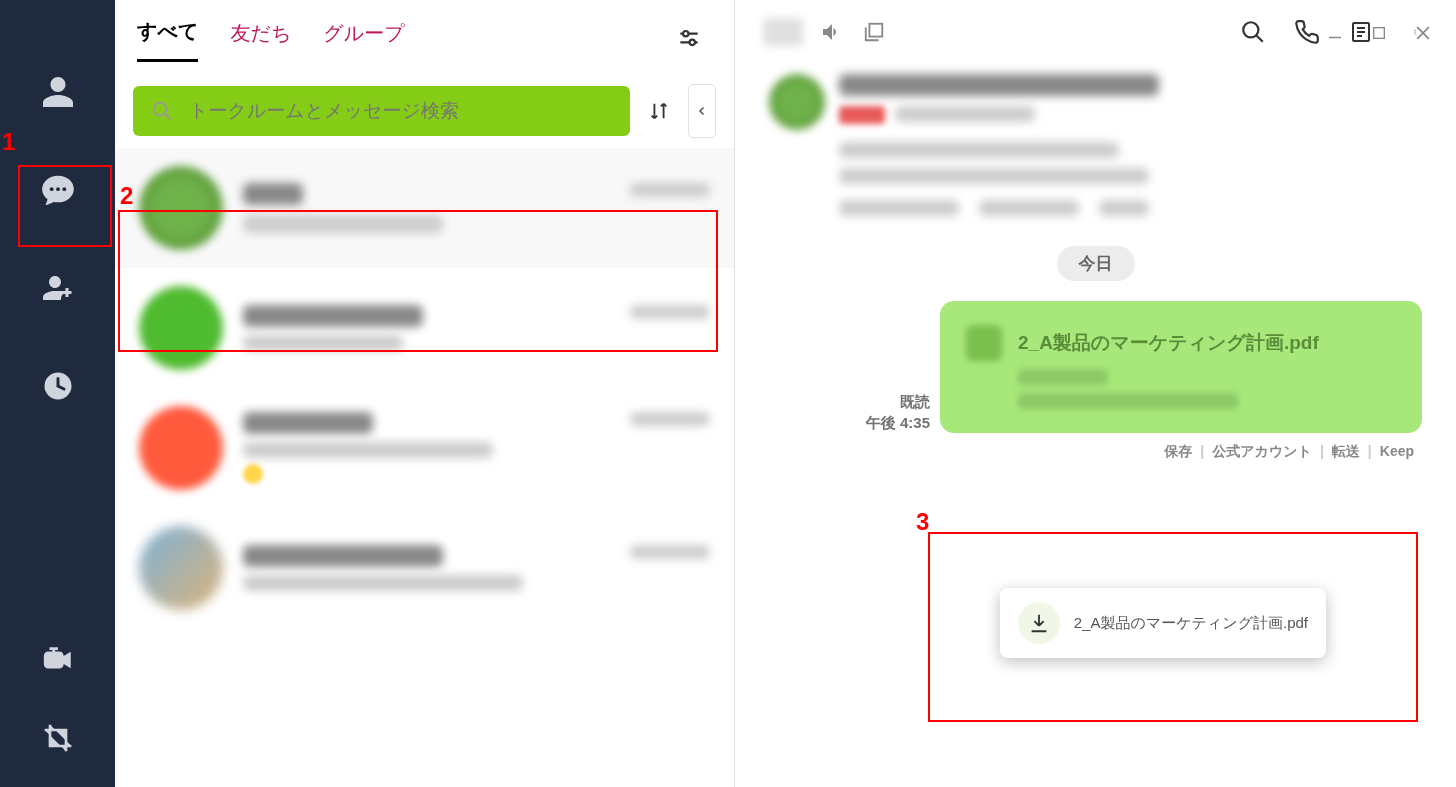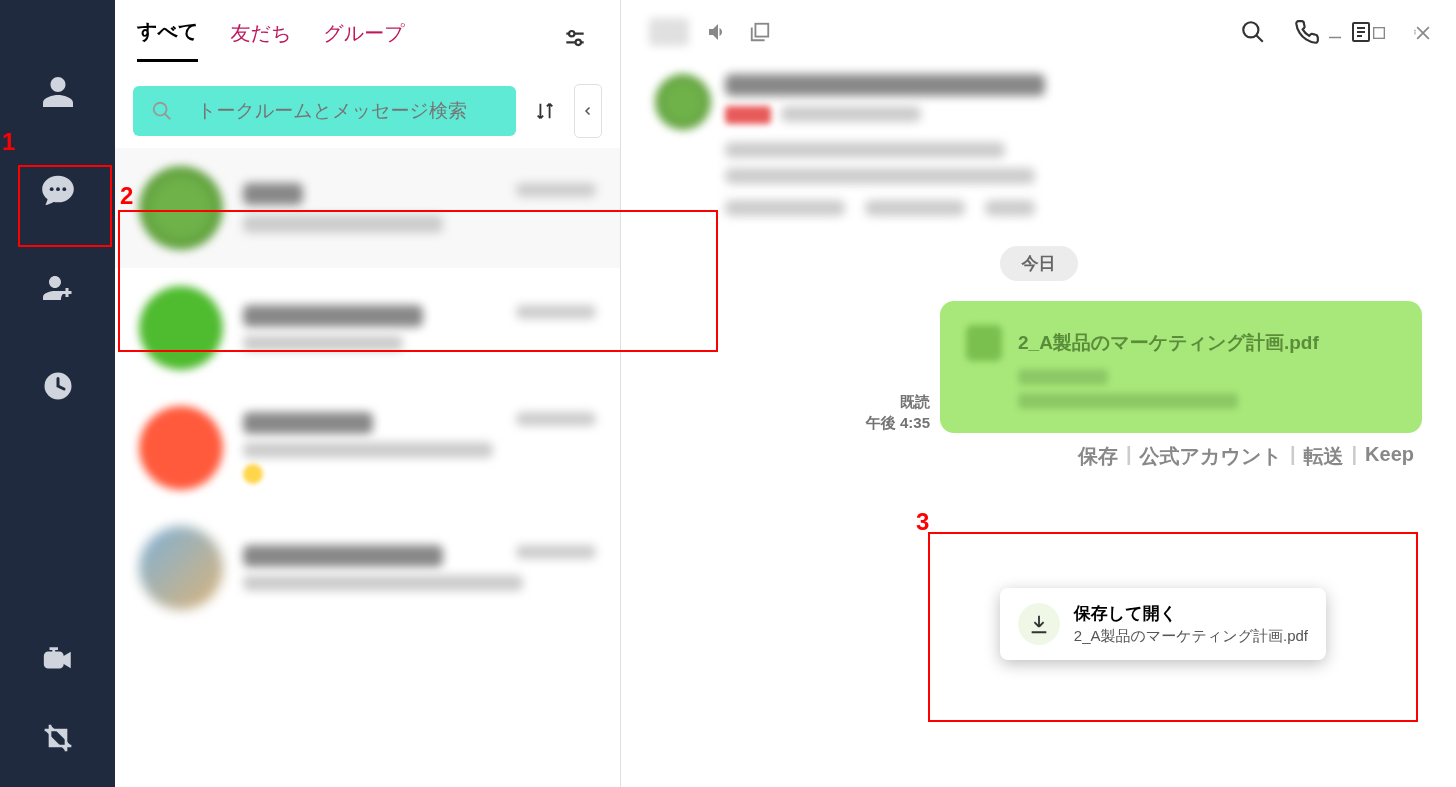--- a/index.html
+++ b/index.html
@@ -5,27 +5,27 @@
 * { margin: 0; padding: 0; box-sizing: border-box; font-family: "Hiragino Sans", "Meiryo", sans-serif; }
 body { width: 1456px; height: 787px; display: flex; background: #fff; overflow: hidden; }
 
 
 .sidebar { width: 115px; background: #1f2a3e; display: flex; flex-direction: column; align-items: center; padding-top: 68px; position: relative; }
 .sidebar-icon { width: 48px; height: 48px; display: flex; align-items: center; justify-content: center; margin-bottom: 50px; cursor: pointer; }
 .sidebar-icon svg { fill: #d0d4dc; }
 .sidebar-bottom { position: absolute; bottom: 25px; display: flex; flex-direction: column; align-items: center; gap: 30px; }
 
 
-.list-panel { width: 506px; border-right: 1px solid #e0e0e0; display: flex; flex-direction: column; justify-content: flex-end; }
+.list-panel { width: 620px; border-right: 1px solid #e0e0e0; display: flex; flex-direction: column; justify-content: flex-end; }
 .tabs { display: flex; align-items: center; padding: 18px 22px 0; gap: 32px; }
 .tab { font-size: 20px; color: #be185d; padding-bottom: 14px; cursor: pointer; }
 .tab.active { color: #000; font-weight: 700; border-bottom: 3px solid #000; }
 .tab-settings-icon { margin-left: auto; margin-right: 10px; cursor: pointer; }
 .search-row { display: flex; align-items: center; padding: 22px 18px 10px; gap: 6px; }
-.search-box { flex: 1; background: #5eead4; border-radius: 6px; display: flex; align-items: center; padding: 14px 18px; gap: 24px; }
+.search-box { flex: 1; background: #84cc16; border-radius: 6px; display: flex; align-items: center; padding: 14px 18px; gap: 16px; }
 .search-box input { border: none; background: transparent; font-size: 19px; color: #555; flex: 1; outline: none; }
 .sort-btn, .collapse-btn { background: #fff; border: 1px solid #e0e0e0; border-radius: 5px; height: 54px; display: flex; align-items: center; justify-content: center; cursor: pointer; }
 .sort-btn { width: 46px; border: none; }
 .collapse-btn { width: 28px; }
 .chat-items { flex: 1; overflow: hidden; }
 .chat-item { display: flex; align-items: center; padding: 18px 24px; gap: 20px; }
 .chat-item.first { background: #f8f8f8; }
 .avatar { width: 84px; height: 84px; border-radius: 50%; flex-shrink: 0; }
 .av-green { background: radial-gradient(circle, #6fb24a 40%, #4e8a2d 100%); filter: blur(4px); }
 .av-green2 { background: #4fbb2f; filter: blur(4px); }
@@ -55,21 +55,21 @@
 .date-pill { background: #ececec; color: #666; border-radius: 18px; padding: 6px 22px; font-size: 17px; margin: 20px auto; width: fit-content; }
 
 .msg-outgoing-wrap { display: flex; justify-content: flex-end; align-items: flex-end; gap: 10px; }
 .msg-meta { text-align: right; font-size: 15px; color: #737373; line-height: 1.4; }
 .file-bubble { background: #a8e87a; border-radius: 14px; padding: 24px 26px; width: 482px; position: relative; }
 .file-bubble::after { content: ""; position: absolute; right: -10px; top: 18px; border: 10px solid transparent; border-left-color: #a8e87a; }
 .file-top { display: flex; align-items: center; gap: 16px; margin-bottom: 6px; }
 .file-icon-blur { width: 36px; height: 36px; background: #7ac04e; border-radius: 6px; filter: blur(3px); }
 .file-name-blur { font-size: 19px; color: #5a8c3a; filter: blur(0.6px); }
 .file-sub-blur { width: 90px; height: 16px; background: #8cc966; border-radius: 4px; filter: blur(3px); margin: 8px 0 0 52px; }
-.file-actions { display: flex; justify-content: flex-end; gap: 8px; font-size: 20px; color: #888; margin-top: 10px; padding-right: 8px; }
+.file-actions { display: flex; justify-content: flex-end; gap: 8px; font-size: 14px; color: #888; margin-top: 10px; padding-right: 8px; }
 .file-actions span { cursor: pointer; }
 .sep { color: #ccc; }
 
 
 .tooltip { position: absolute; right: 130px; top: 588px; background: #fff; border-radius: 8px; box-shadow: 0 4px 16px rgba(0,0,0,0.25); padding: 14px 18px; display: flex; align-items: center; gap: 14px; z-index: 10; }
 .dl-circle { width: 42px; height: 42px; border-radius: 50%; background: #eff8e6; display: flex; align-items: center; justify-content: center; }
 .tooltip-text .t-title { font-size: 17px; font-weight: 700; margin-bottom: 2px; }
 .tooltip-text .t-sub { font-size: 15px; color: #555; }
 
 
@@ -310,21 +310,20 @@
     </div>
   </div>
 
   <div class="tooltip">
     <div class="dl-circle">
       <svg width="22" height="22" viewBox="0 0 24 24" fill="none" stroke="#333" stroke-width="2">
           <path d="M12 3v12m0 0l-5-5m5 5l5-5M4 21h16"></path>
         </svg>
     </div>
     <div class="tooltip-text">
-      <div class="t-title">保存して開く</div>
       <div class="t-sub">2_A製品のマーケティング計画.pdf</div>
     </div>
   </div>
 </div>
 
 <div class="red-label" style="top:128px;left:2px">1</div>
 <div class="red-box" style="top:165px;left:18px;width:94px;height:82px"></div>
 <div class="red-label" style="top:182px;left:120px">2</div>
 <div class="red-box" style="top:210px;left:118px;width:600px;height:142px"></div>
 <div class="red-label" style="top:508px;left:916px">3</div>

